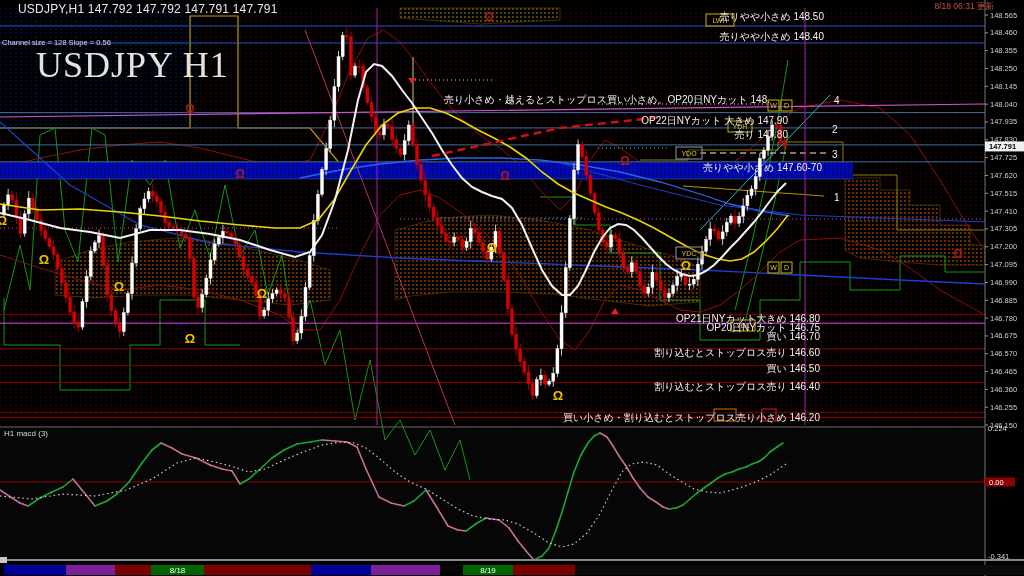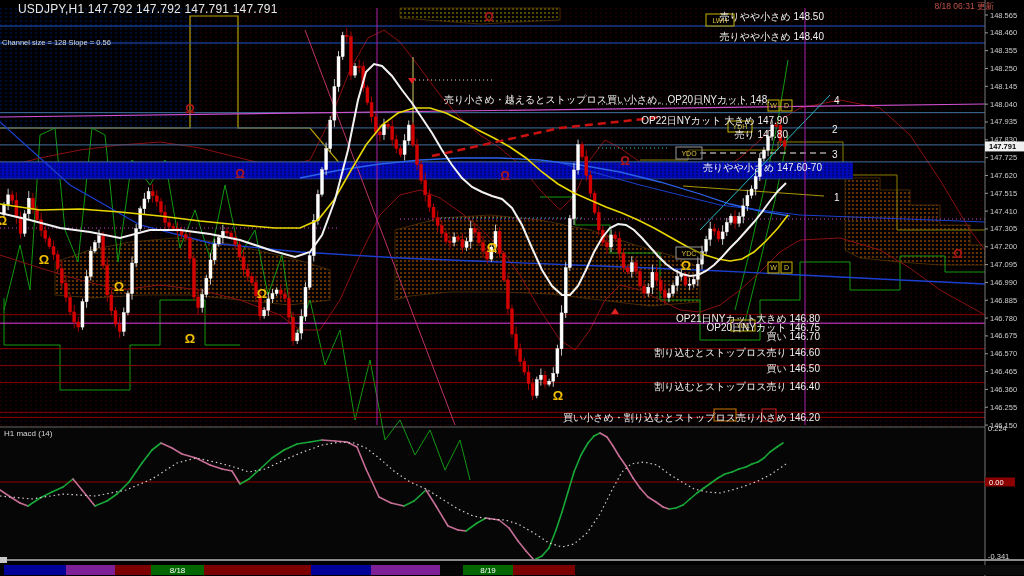--- a/index.html
+++ b/index.html
@@ -688,15 +688,16 @@
           <rect x="371" y="565" width="69" height="10" fill="#7d1f96"></rect>
           <rect x="440" y="565" width="23" height="10" fill="#050505"></rect>
           <rect x="463" y="565" width="50" height="10" fill="#006600"></rect>
           <text x="488" y="573" fill="#fff" font-size="8" text-anchor="middle">8/19</text>
           <rect x="513" y="565" width="62" height="10" fill="#7b0000"></rect>
           <rect x="575" y="565" width="449" height="10" fill="#0a0a0a"></rect>
         </g>
       </svg></div>
   <div class="ovl" id="symbol-line">USDJPY,H1 147.792 147.792 147.791 147.791</div>
   <div class="ovl" id="channel-label">Channel size = 128 Slope = 0.56</div>
+  <div class="ovl" id="chart-title">USDJPY H1</div>
   <div class="ovl" id="updated-label">8/18 06:31 更新</div>
-  <div class="ovl" id="macd-label">H1 macd (14)</div>
+  <div class="ovl" id="macd-label">H1 macd (3)</div>
 </div>
 
 </body></html>

